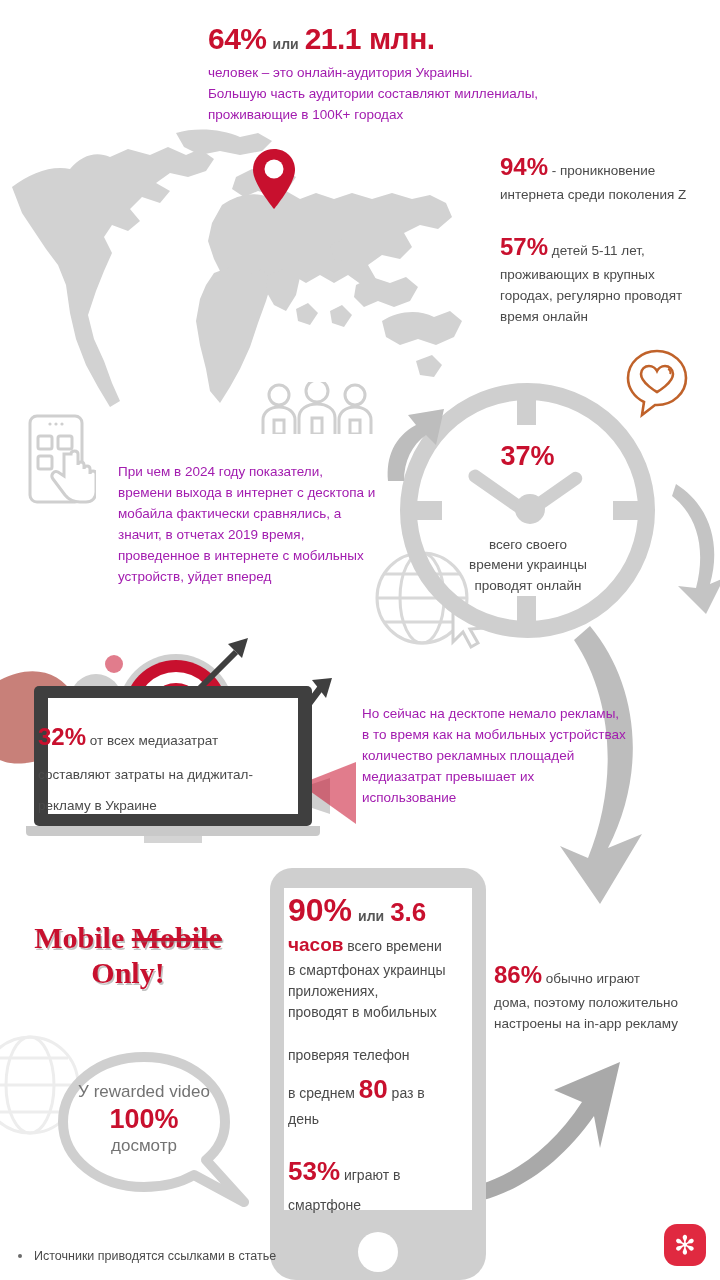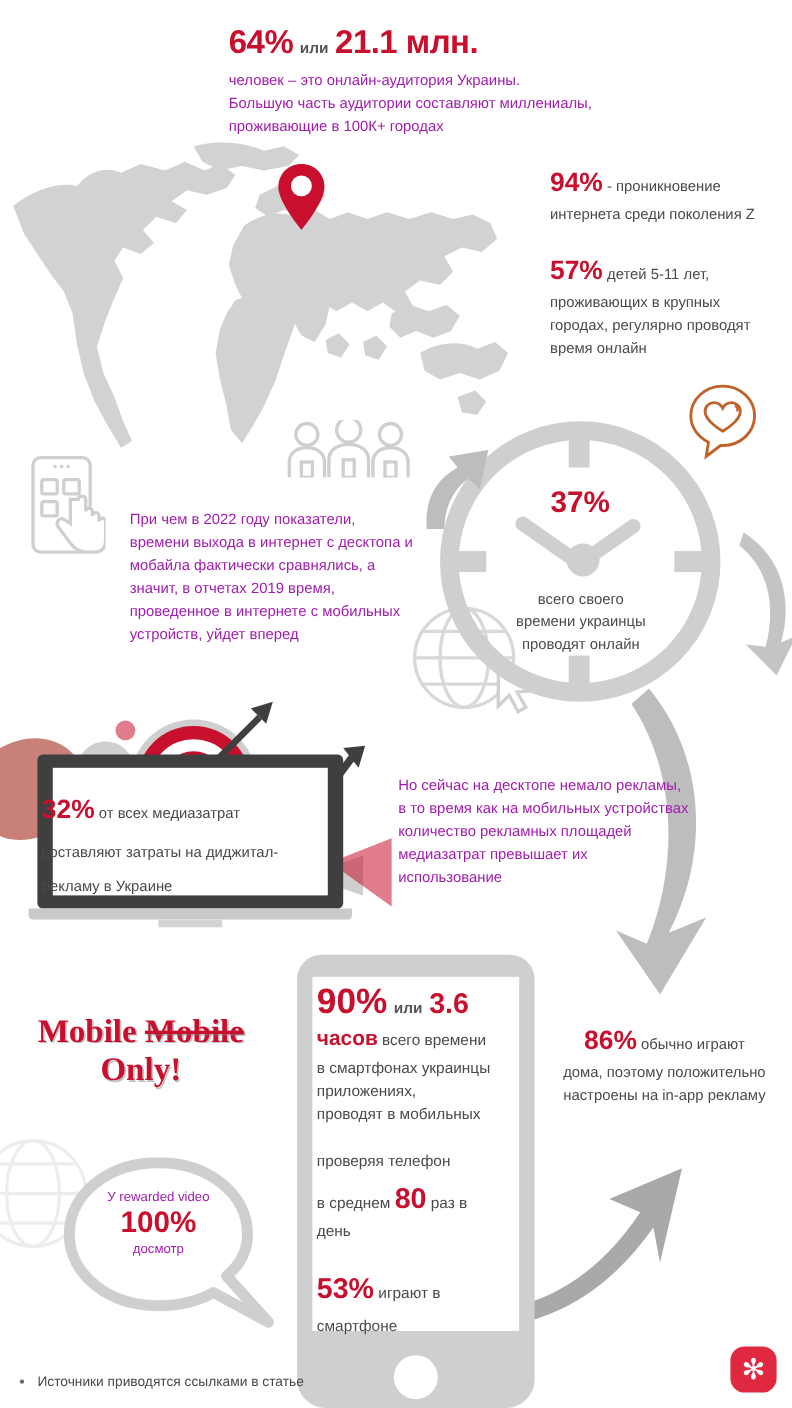--- a/index.html
+++ b/index.html
@@ -102,26 +102,26 @@
   #phone-home { position:absolute; left:88px; top:364px; width:40px; height:40px; background:#ffffff; border-radius:50%; }
   #phone-text { position:absolute; left: 288px; top: 892px; width: 186px; }
   .p-90 { font-size: 32px; }
   .p-36 { font-size: 26px; }
   .p-chasov { font-size: 19px; }
   .p-80 { font-size: 26px; }
   .p-53 { font-size: 26px; }
   .phone-line { color:#4a4a4a; font-size:14px; line-height:1.5; }
 
   
-  #stat-86 { position:absolute; left: 494px; top: 928px; width: 220px; text-align: center; }
+  #stat-86 { position:absolute; left: 494px; top: 956px; width: 220px; }
 
   
   #bubble { position:absolute; left: 58px; top: 1052px; width: 196px; height: 160px; }
   #bubble-text { position:absolute; left:14px; top:28px; width:144px; text-align:center; }
-  .bub-label { color:#a21caf; font-size:12px; line-height:1.45; }
+  .bub-label { color:#737373; font-size:17px; line-height:1.45; }
   .bub-100 { font-size:27px; line-height:1.1; }
 
   
   #footer-note { position:absolute; left: 18px; top: 1249px; width: 420px; display:flex; align-items:center; gap:12px; }
   #footer-bullet { width:4px; height:4px; border-radius:50%; background:#6b6b6b; flex:none; }
   #footer-text { color:#4a4a4a; font-size:12.5px; }
 
   
   #badge-asterisk {
     position:absolute; left: 664px; top: 1224px; width: 42px; height: 42px;
@@ -250,21 +250,21 @@
 
   <svg id="arrow-big-down" viewBox="0 0 100 290" fill="#bdbdbd">
     <path d="M30 6 C78 64 88 150 48 228 L82 214 L40 284 L0 226 L28 238 C58 164 54 80 14 20 Z"></path>
   </svg>
 
   <svg id="arrow-big-up" viewBox="0 0 180 180" fill="#a9a9a9">
     <path d="M0 150 C48 146 96 114 130 62 L102 50 L168 22 L148 108 L142 76 C104 130 56 160 2 166 Z"></path>
   </svg>
 
   <div id="para-desktop" class="body-txt">
-    <div>При чем в 2022 году показатели,</div>
+    <div>При чем в 2024 году показатели,</div>
     <div>времени выхода в интернет с десктопа и</div>
     <div>мобайла фактически сравнялись, а</div>
     <div>значит, в отчетах 2019 время,</div>
     <div>проведенное в интернете с мобильных</div>
     <div>устройств, уйдет вперед</div>
   </div>
 
   <svg id="cluster-target" class="decor" viewBox="0 0 360 240">
     <path d="M0 80 C30 64 60 70 74 96 C86 118 72 150 40 160 C14 168 0 160 0 160 Z" fill="#b5564c" opacity="0.75"></path>
     <circle cx="60" cy="124" r="6" fill="#C8102E" opacity="0.6"></circle>

